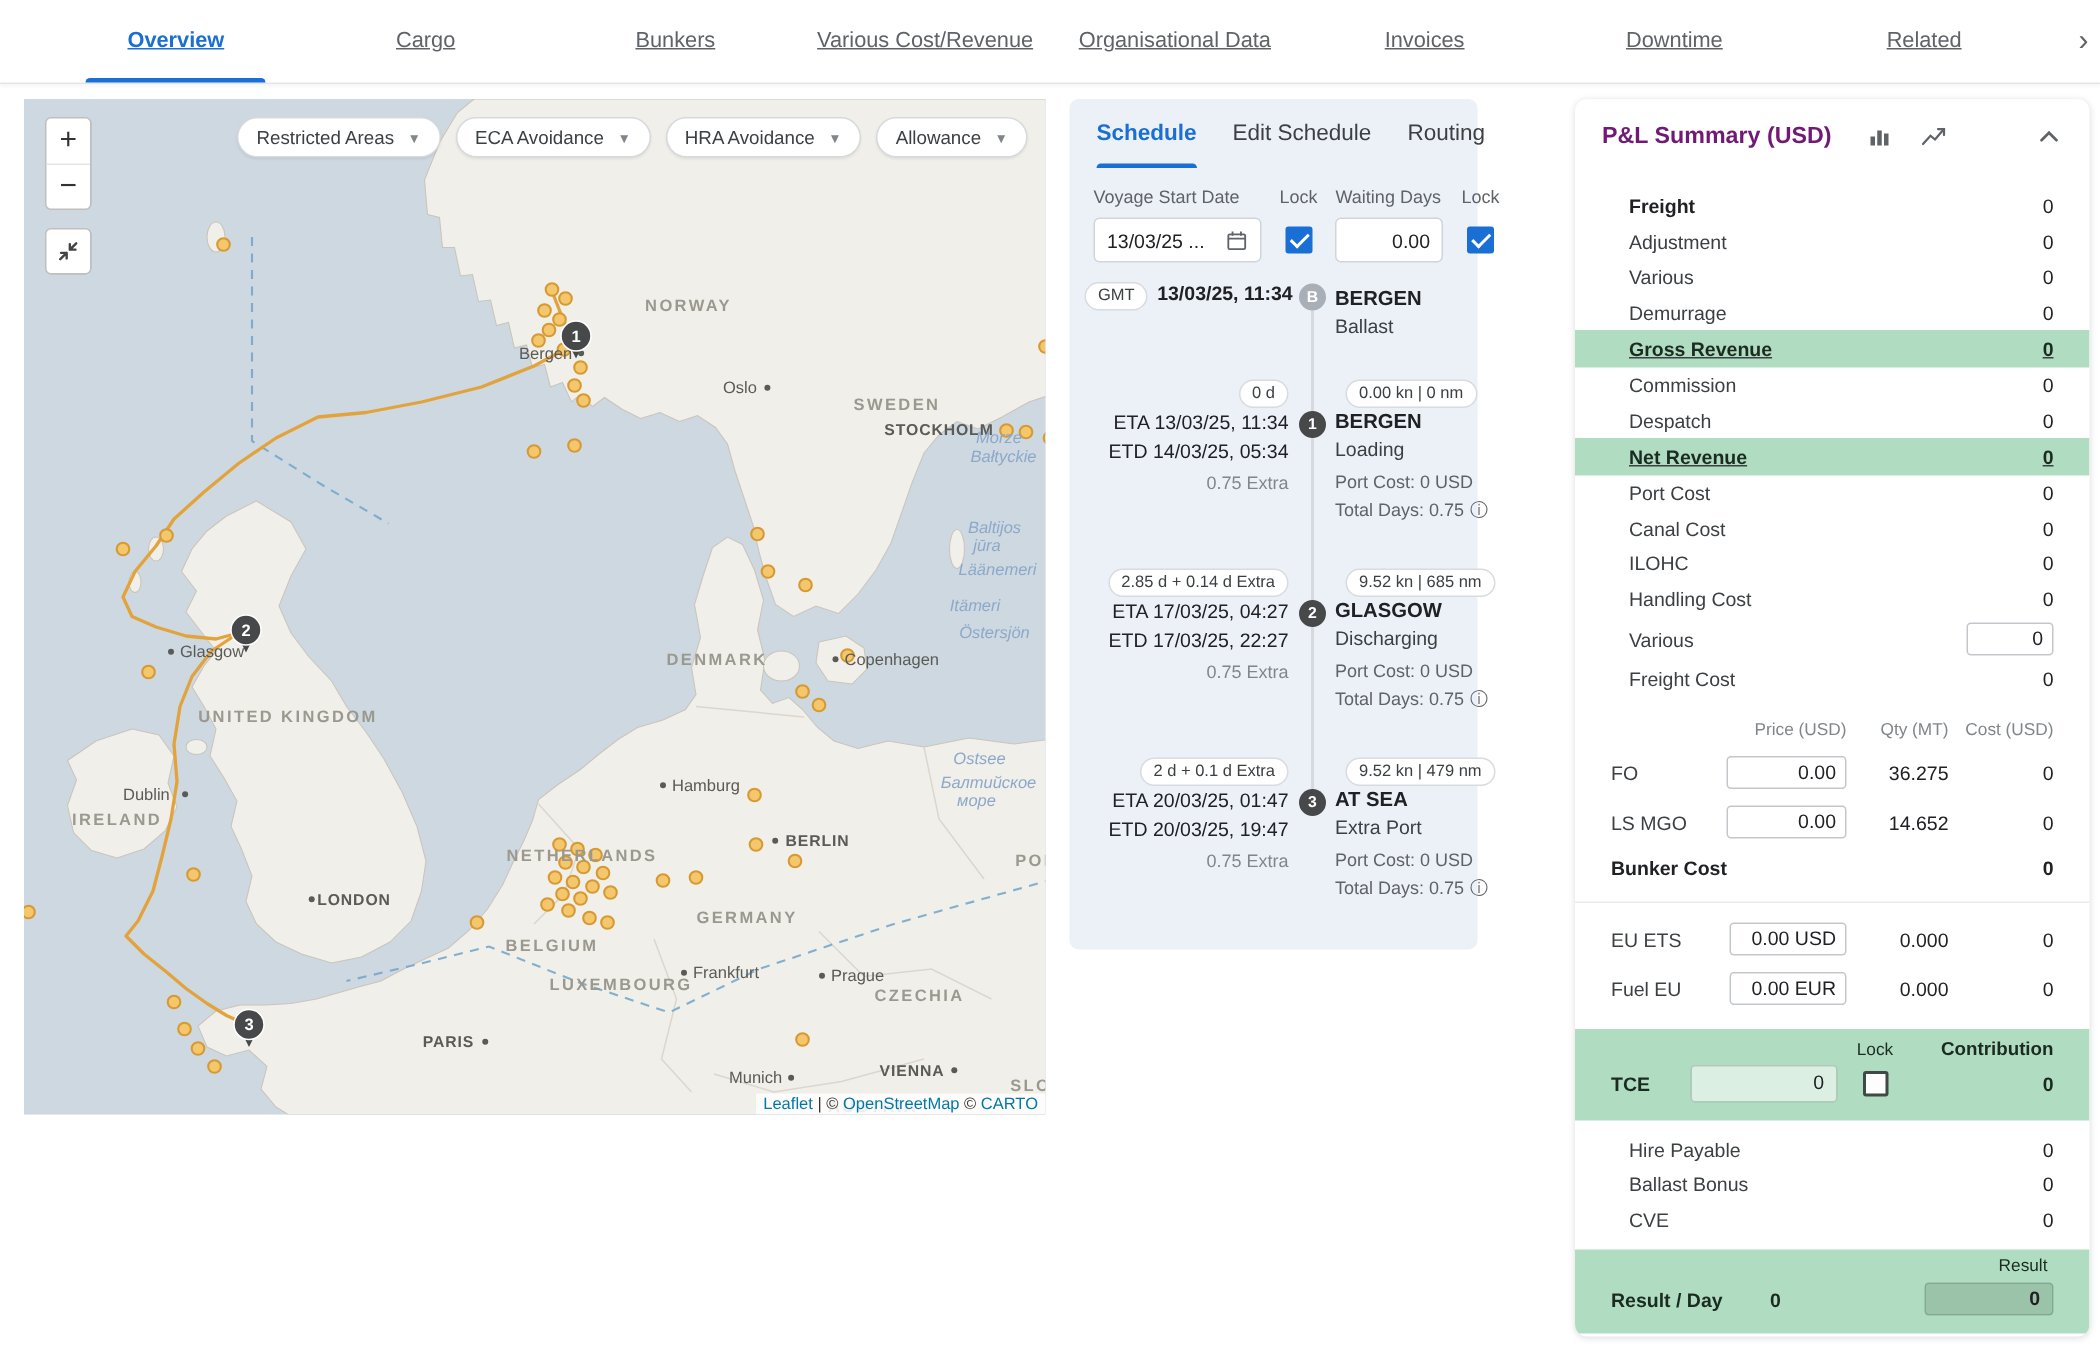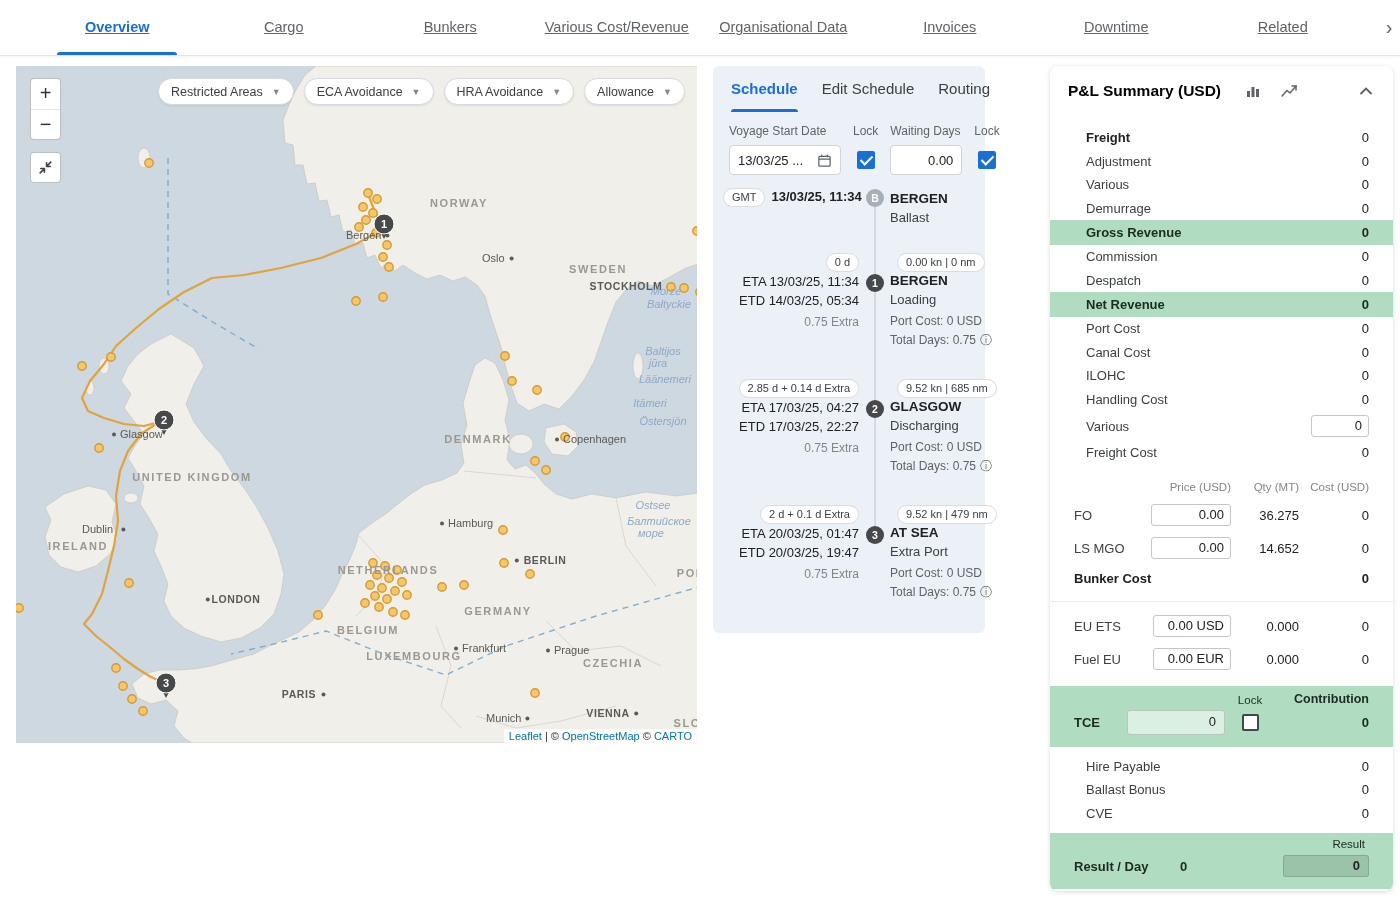--- a/index.html
+++ b/index.html
@@ -84,29 +84,29 @@
   .tl-marker.dark { background:#46484a; }
   .tl-port { position:absolute; left:177px; font-size:13.5px; font-weight:bold; color:#202124; white-space:nowrap; }
   .tl-activity { position:absolute; left:177px; font-size:13px; color:#3c4043; white-space:nowrap; }
   .tl-sub { position:absolute; left:177px; font-size:12px; color:#5f6368; white-space:nowrap; }
   .info-i { font-size:12px; color:#5f6368; margin-left:4px; cursor:pointer; }
 
   
   .pnl-panel { position:absolute; left:1050px; top:66px; width:343px; height:825px;
     background:#fff; border-radius:8px; box-shadow:0 1px 5px rgba(0,0,0,.14); overflow:hidden; }
   .pnl-header { display:flex; align-items:center; padding:16px 20px 6px 18px; }
-  .pnl-title { font-size:15.5px; font-weight:bold; color:#000000; margin-right:24px; white-space:nowrap; }
+  .pnl-title { font-size:15.5px; font-weight:bold; color:#701a75; margin-right:24px; white-space:nowrap; }
   .pnl-hicon { margin-right:20px; cursor:pointer; display:flex; }
   .pnl-chev { margin-left:auto; cursor:pointer; display:flex; }
   .pnl-rows { margin-top:20px; }
   .prow { display:flex; align-items:center; height:23.5px; padding:0 24px; font-size:13px; color:#3c4043; }
   .prow .plabel { flex:1; white-space:nowrap;padding-left:12px; }
   .prow .pval { text-align:right; color:#202124; }
   .prow.strong .plabel { font-weight:bold; color:#202124; }
-  .prow.total { background:#b0ddc1; height:25px; }
+  .prow.total { background:#b0ddc1; height:25px;text-decoration:underline; }
   .prow.total .plabel, .prow.total .pval { font-weight:bold; color:#1c2b21; }
   .prow.inputrow { height:30px; }
   .pnl-input { height:22px; border:1px solid #c3c7cc; border-radius:3px; background:#fff;
     font-size:13px; color:#202124; text-align:right; padding:2px 6px; cursor:text; white-space:nowrap; }
   .various-input { width:58px; }
   .bk-section { margin-top:10px; }
   .bk-row { display:flex; align-items:center; padding:0 24px; }
   .bk-label { flex:1; font-size:13px; color:#3c4043; white-space:nowrap; }
   .bk-price { width:80px; display:flex; justify-content:flex-end; }
   .bk-price .pnl-input { width:80px; }

